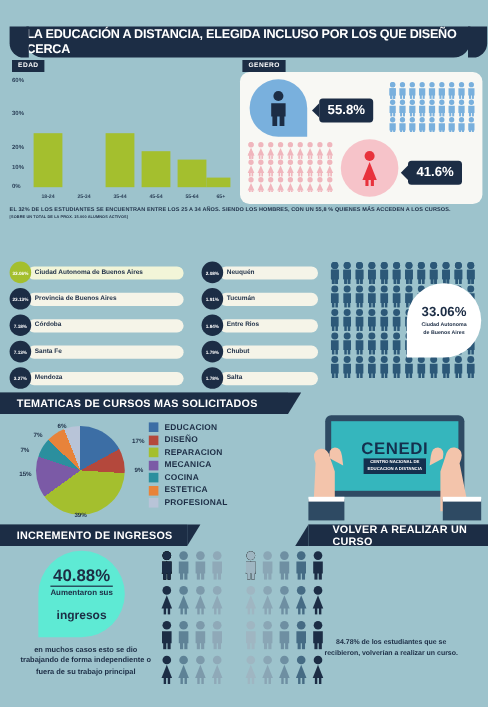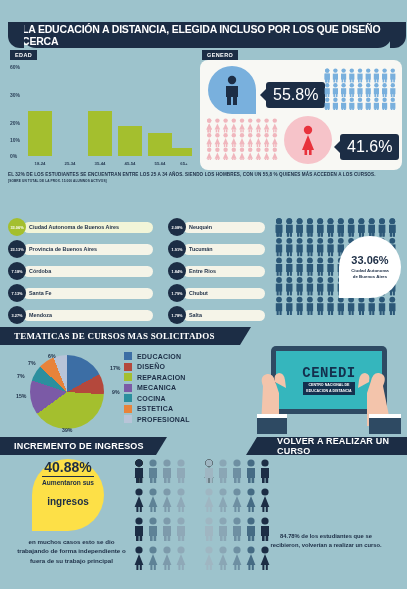--- a/index.html
+++ b/index.html
@@ -69,21 +69,21 @@
   #gender-section { position: absolute; left: 200px; top: 50px; width: 202px; height: 120px; }
   #gender-tag { position: absolute; left: 2px; top: 0; }
   #gender-card { position: absolute; left: 0; top: 10px; width: 202px; height: 110px; }
   .gcircle {
     position: absolute; border-radius: 50%;
     display: flex; align-items: center; justify-content: center;
   }
   .callout {
     position: absolute;
     background: #1c2d45; color: #fff;
-    font-size: 16px; font-weight: normal;
+    font-size: 11px; font-weight: bold;
     padding: 4px 7px;
     border-radius: 3px;
   }
   .callout::before {
     content: ""; position: absolute;
     left: -6px; top: 50%; transform: translateY(-50%);
     border-top: 6px solid transparent;
     border-bottom: 6px solid transparent;
     border-right: 6px solid #1c2d45;
   }
@@ -157,29 +157,29 @@
   #pie { position: absolute; left: 30px; top: 28px; width: 74px; height: 74px; border-radius: 50%; }
   .pie-lbl { position: absolute; font-size: 5.2px; font-weight: bold; color: #1c2d45; }
   #legend { position: absolute; left: 124px; top: 24px; }
   .leg-item { display: flex; align-items: center; height: 10.5px; }
   .leg-sw { width: 8px; height: 8px; margin-right: 5px; }
   .leg-txt { font-size: 7px; font-weight: bold; color: #1c2d45; letter-spacing: 0.2px; }
   
   #tablet-wrap { position: absolute; left: 255px; top: 342px; width: 148px; height: 92px; overflow: hidden; }
   #tablet { position: absolute; left: 16px; top: 4px; width: 116px; height: 68px; background: #2e4a63; border-radius: 5px; padding: 5px; }
   #tablet-screen { width: 100%; height: 100%; background: #35b6bd; display: flex; flex-direction: column; align-items: center; justify-content: center; }
-  #cenedi-title { font-size: 14px; font-weight: bold; color: #14304e; letter-spacing: 0.5px; font-family: Liberation Mono, monospace; }
+  #cenedi-title { font-size: 14px; font-weight: bold; color: #14304e; letter-spacing: 0.5px; }
   #cenedi-sub { font-size: 3.6px; font-weight: bold; color: #fff; background: #14304e; padding: 1px 3px; text-align: center; line-height: 1.4; margin-top: 1px; }
   
   #inc-section { position: absolute; left: 0; top: 437px; width: 200px; height: 152px; padding-left: 36px; }
   #ret-section { position: absolute; left: 200px; top: 437px; width: 207px; height: 152px; }
   .leaf {
-    background: #fde047;
+    background: #5eead4;
     display: flex; flex-direction: column;
-    align-items: center; 
+    align-items: center; justify-content: center;
   }
   #inc-leaf {
     position: absolute; left: 32px; top: 22px;
     width: 72px; height: 72px;
     border-radius: 36px 36px 36px 0;
   }
   #inc-pct { font-size: 14px; font-weight: bold; color: #1c2d45; }
   #inc-l1 { font-size: 6.6px; font-weight: bold; color: #1c2d45; border-top: 1px solid #1c2d45; padding-top: 2px; margin-top: 1px; }
   #inc-l2 { font-size: 10px; font-weight: bold; color: #1c2d45; margin-top: 10px; }
   #inc-desc { position: absolute; left: 14px; top: 100px; width: 115px; text-align: center; font-size: 6.2px; font-weight: bold; color: #1c2d45; line-height: 1.5; }
@@ -426,21 +426,21 @@
     <span class="city-badge">1.79%</span>
     <span class="city-name" style="width:82px;">Chubut</span>
   </div>
   <div class="city-row" style="left:168px; top:110px; width:100px;">
     <span class="city-badge">1.78%</span>
     <span class="city-name" style="width:82px;">Salta</span>
   </div>
 </div>
 
 <div id="pie-section">
-  <div class="sec-head" style="left:0; top:0; width:240px;font-family:Liberation Serif, serif;">
+  <div class="sec-head" style="left:0; top:0; width:240px;">
     <span>TEMATICAS DE CURSOS MAS SOLICITADOS</span>
     <span class="slant"></span>
   </div>
 
   <div id="pie" style="background: conic-gradient(from 0deg,
          #3c6ea5 0% 17%,
          #b4483c 17% 26%,
          #a4bf2e 26% 65%,
          #7b5aa6 65% 80%,
          #2b8f9e 80% 87%,

